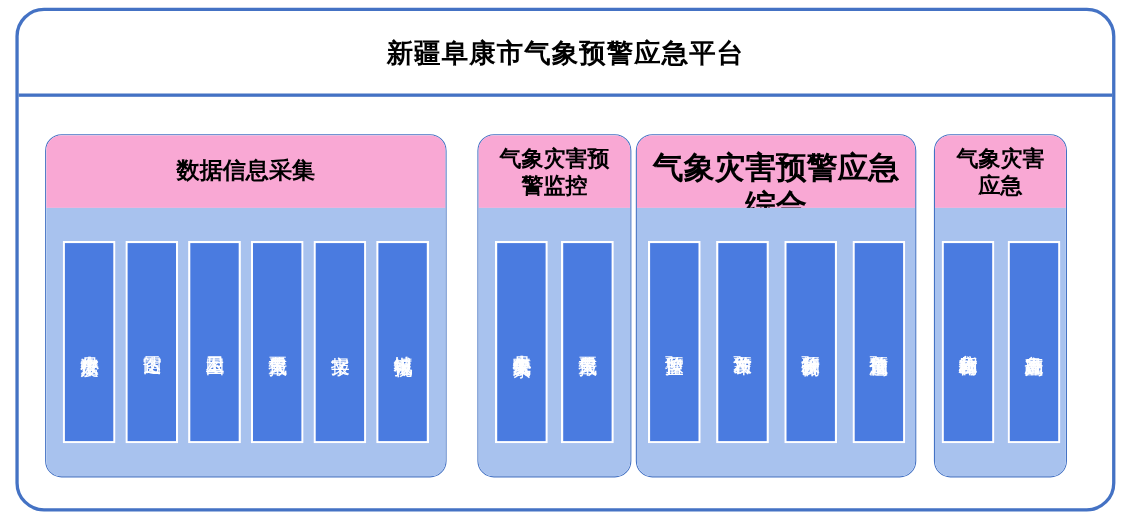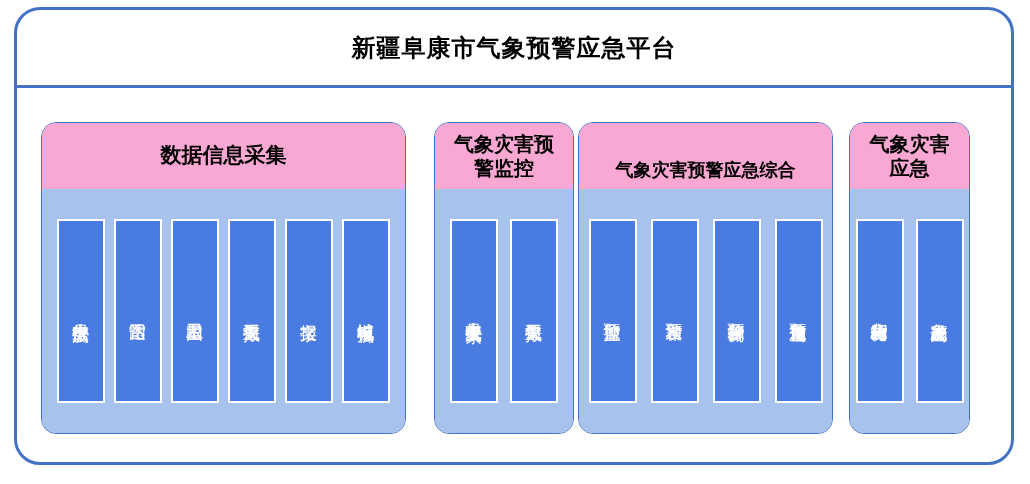--- a/index.html
+++ b/index.html
@@ -140,21 +140,21 @@
 
   #group-0 .item-chip { width: 48px; }
   #group-1 .item-chip { width: 48px; }
   #group-2 .item-chip { width: 48px; }
   #group-3 .item-chip { width: 48px; }
 
   #group-1 .group-body,
   #group-3 .group-body { gap: 12px; }
   #group-2 .group-body { gap: 14px; }
 
-  #group-2 .group-title { font-size: 18px; margin-top: 28px; }
+  #group-2 .group-title { font-size: 28px; margin-top: 28px; }
   #group-1 .group-title,
   #group-3 .group-title { font-size: 20px; }
 </style>
 </head>
 <body>
 
 <div id="platform-frame">
 
   <div id="platform-title-bar">
     <div id="platform-title">新疆阜康市气象预警应急平台</div>

